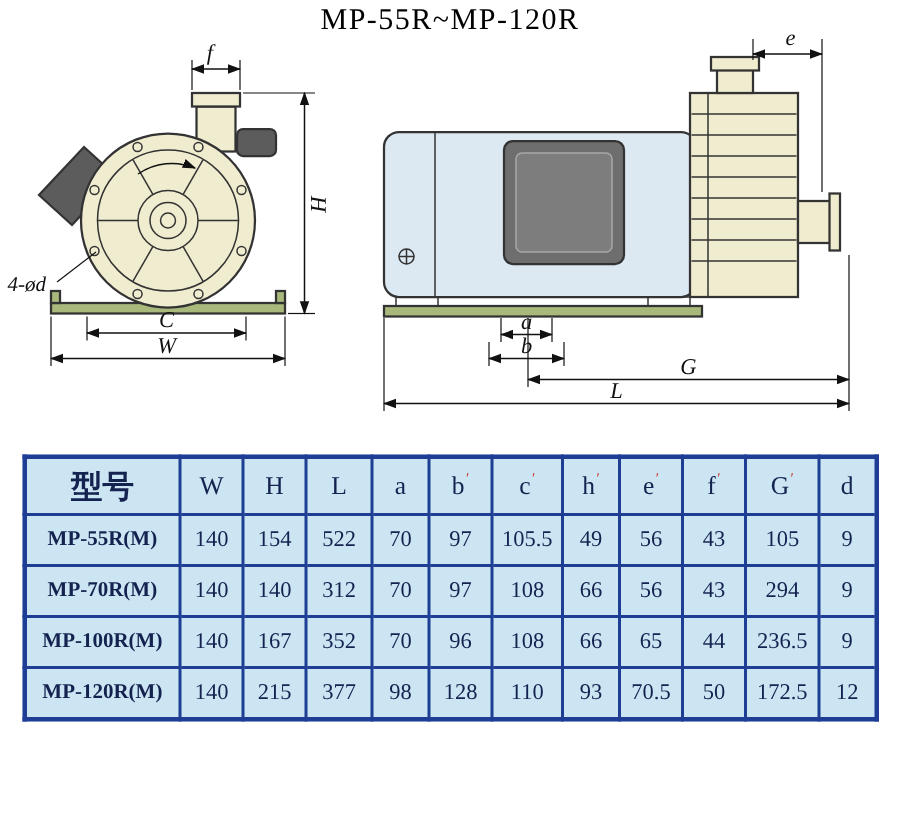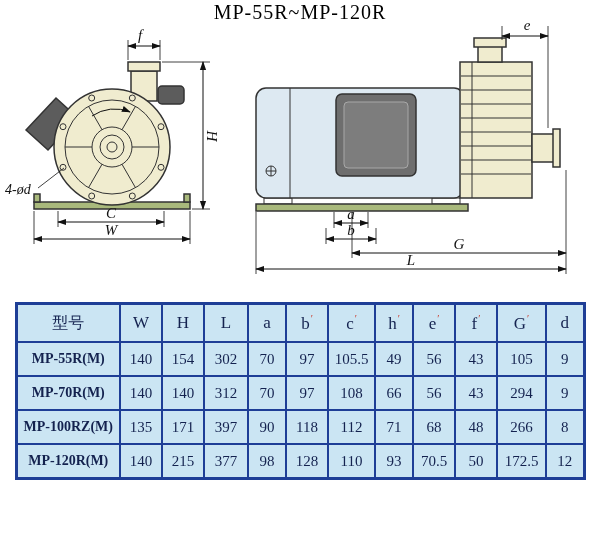--- a/index.html
+++ b/index.html
@@ -20,21 +20,21 @@
   #spec{
     border-collapse:collapse;table-layout:fixed;width:568px;
     margin:6px auto 0;background:#cbe5f3;border:3px solid #1e3e96;
     color:#14224f;
   }
   #spec th,#spec td{
     border:2px solid #1e3e96;text-align:center;padding:0;height:32px;font-size:15px;
     overflow:hidden;white-space:nowrap;
   }
   #spec thead th{height:36px;font-size:17px;font-weight:normal;}
-  #spec thead th:first-child{font-weight:normal;font-size:16px;margin-left:28px;}
+  #spec thead th:first-child{font-weight:bold;font-size:21px;margin-left:28px;}
   #spec td.model{font-size:14px;font-weight:bold;}
   .hmark{color:#cc3322;font-size:10px;vertical-align:7px;margin-left:1px;}
 </style>
 </head>
 <body>
 
 
 
 <svg width="600" height="292" viewBox="0 0 600 292">
   <defs>
@@ -223,21 +223,21 @@
         <th><span>f</span><span class="hmark">′</span></th>
         <th><span>G</span><span class="hmark">′</span></th>
         <th><span>d</span></th>
       </tr>
   </thead>
   <tbody>
       <tr>
         <td class="model">MP-55R(M)</td>
         <td>140</td>
         <td>154</td>
-        <td>302</td>
+        <td>522</td>
         <td>70</td>
         <td>97</td>
         <td>105.5</td>
         <td>49</td>
         <td>56</td>
         <td>43</td>
         <td>105</td>
         <td>9</td>
       </tr>
       <tr>
@@ -248,32 +248,32 @@
         <td>70</td>
         <td>97</td>
         <td>108</td>
         <td>66</td>
         <td>56</td>
         <td>43</td>
         <td>294</td>
         <td>9</td>
       </tr>
       <tr>
-        <td class="model">MP-100RZ(M)</td>
-        <td>135</td>
-        <td>171</td>
-        <td>397</td>
-        <td>90</td>
-        <td>118</td>
-        <td>112</td>
-        <td>71</td>
-        <td>68</td>
-        <td>48</td>
-        <td>266</td>
-        <td>8</td>
+        <td class="model">MP-100R(M)</td>
+        <td>140</td>
+        <td>167</td>
+        <td>352</td>
+        <td>70</td>
+        <td>96</td>
+        <td>108</td>
+        <td>66</td>
+        <td>65</td>
+        <td>44</td>
+        <td>236.5</td>
+        <td>9</td>
       </tr>
       <tr>
         <td class="model">MP-120R(M)</td>
         <td>140</td>
         <td>215</td>
         <td>377</td>
         <td>98</td>
         <td>128</td>
         <td>110</td>
         <td>93</td>

